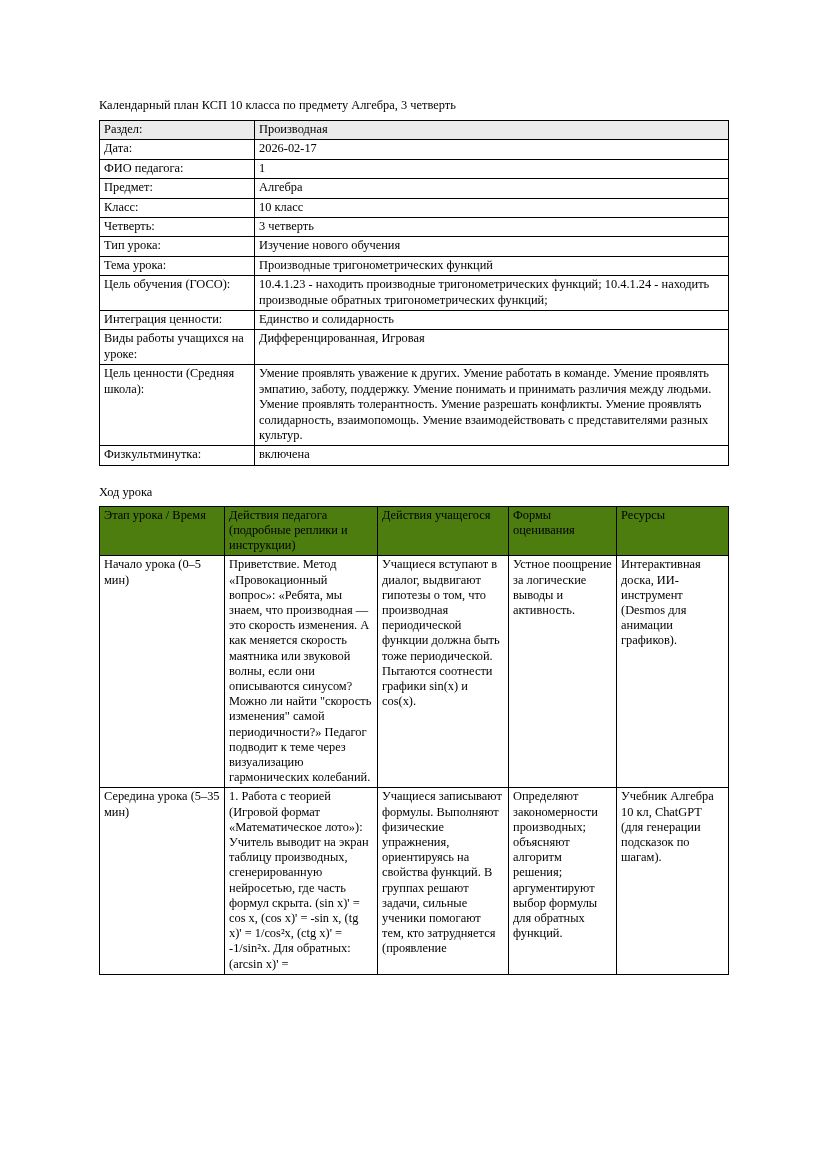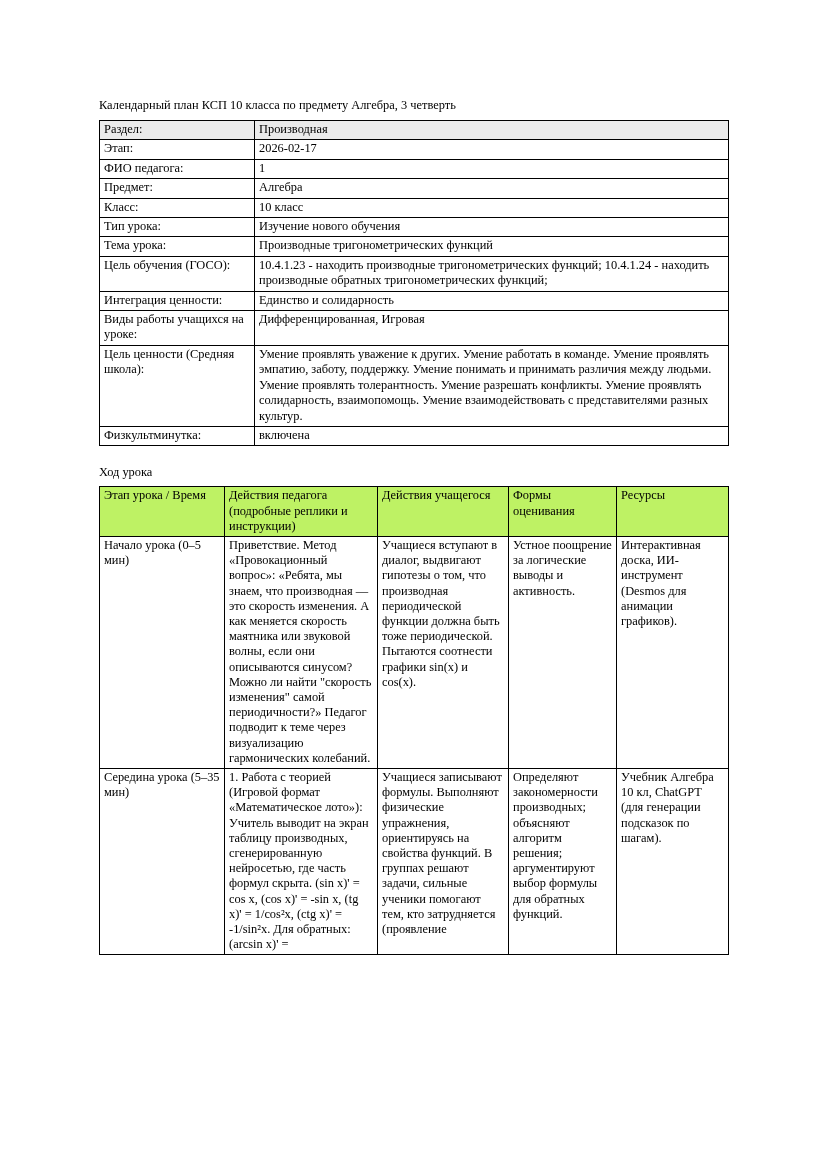--- a/index.html
+++ b/index.html
@@ -60,21 +60,21 @@
   .info-table col.c-key { width: 155px; }
   .info-table col.c-val { width: 474px; }
   .info-table tr.shaded td { background: #ebebeb; margin-left: 48px; }
 
   
   .flow-table col.c1 { width: 125px; }
   .flow-table col.c2 { width: 153px; }
   .flow-table col.c3 { width: 131px; }
   .flow-table col.c4 { width: 108px; }
   .flow-table col.c5 { width: 112px; }
-  .flow-table thead td { background: #bef264; }
+  .flow-table thead td { background: #4d7c0f; }
   .flow-table td { line-height: 15.2px; }
   .cell-clip {
     display: block;
     overflow: hidden;
   }
   .row-a .cell-clip { max-height: 288px; }
   .row-b .cell-clip { max-height: 252px; }
 </style>
 </head>
 <body>
@@ -88,34 +88,38 @@
       <colgroup>
         <col class="c-key">
           <col class="c-val">
       </colgroup>
       <tbody>
         <tr class="shaded">
           <td>Раздел:</td>
           <td>Производная</td>
         </tr>
         <tr>
-          <td>Этап:</td>
+          <td>Дата:</td>
           <td>2026-02-17</td>
         </tr>
         <tr>
           <td>ФИО педагога:</td>
           <td>1</td>
         </tr>
         <tr>
           <td>Предмет:</td>
           <td>Алгебра</td>
         </tr>
         <tr>
           <td>Класс:</td>
           <td>10 класс</td>
+        </tr>
+        <tr>
+          <td>Четверть:</td>
+          <td>3 четверть</td>
         </tr>
         <tr>
           <td>Тип урока:</td>
           <td>Изучение нового обучения</td>
         </tr>
         <tr>
           <td>Тема урока:</td>
           <td>Производные тригонометрических функций</td>
         </tr>
         <tr>

